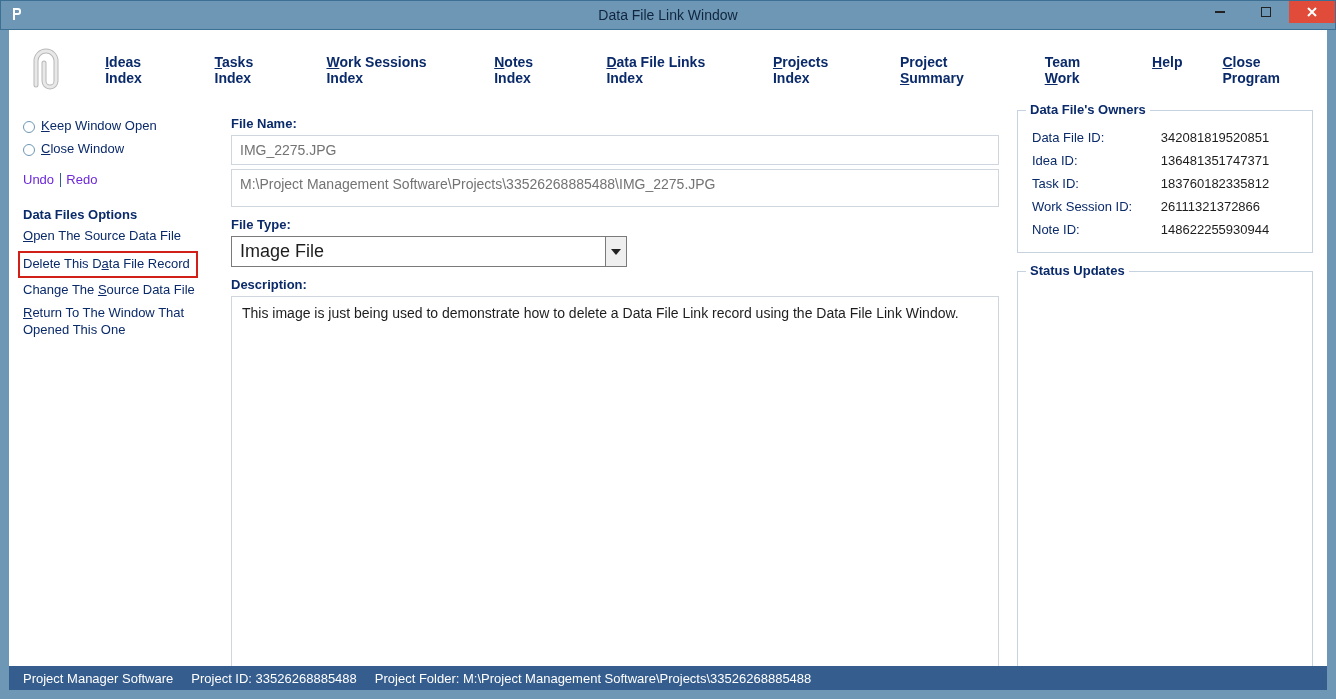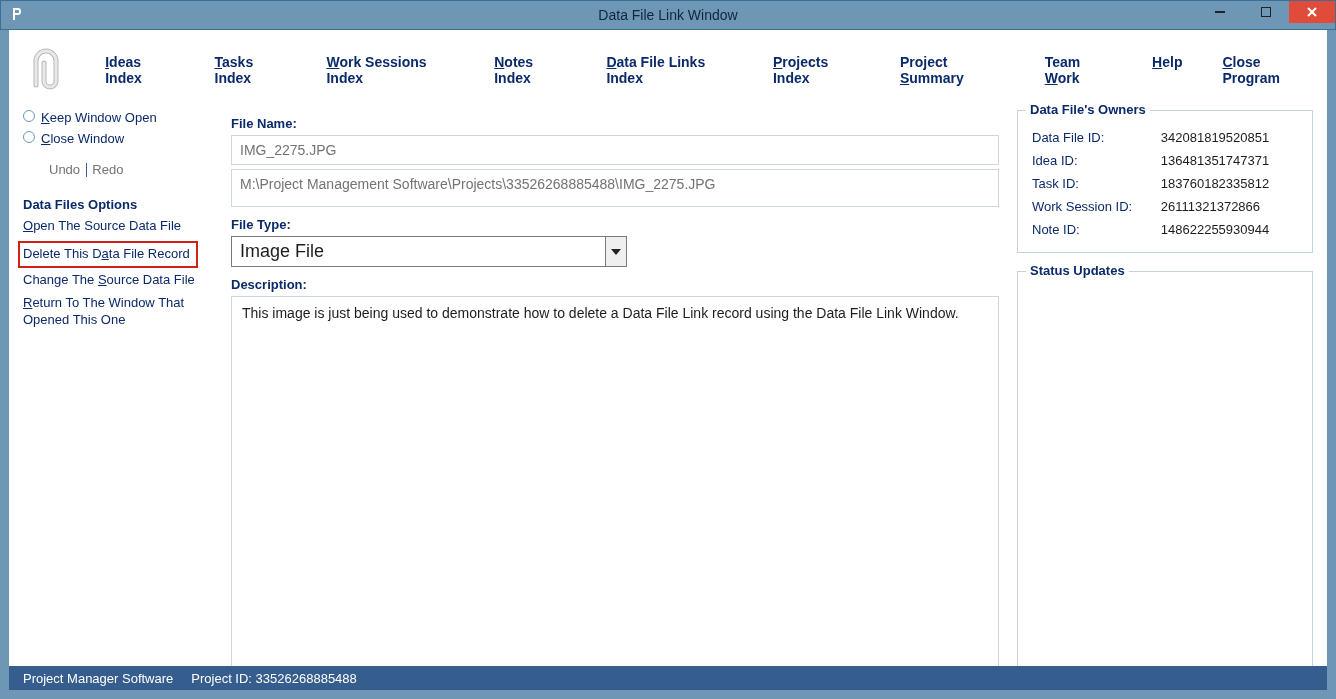--- a/index.html
+++ b/index.html
@@ -94,32 +94,31 @@
     gap: 18px;
     min-height: 0;
   }
   
   .sidebar {
     width: 190px;
     flex-shrink: 0;
     font-size: 13px;
   }
   .radio-row {
-    display:flex; align-items:flex-start; gap:6px;
-    color:#0a2a6a; margin-bottom:6px; cursor:pointer;
+    display:flex; align-items:flex-end; gap:6px;
+    color:#0a2a6a; margin-bottom:6px; cursor:pointer;margin-top:8px;
   }
   .radio-row .r {
     width:12px; height:12px; border:1px solid #6d97b5; border-radius:50%;
     display:inline-block;
   }
   .radio-row span.mn { text-decoration: underline; }
   .undo-redo {
     margin-top: 16px;
-    color:#737373;
-    margin-left:26px;
+    color:#6d28d9;
   }
   .undo-redo .sep {
     display:inline-block;
     border-left:1px solid #355d8d;
     height:14px;
     vertical-align:-3px;
     margin:0 2px;
   }
   .section-head {
     color:#0a2a6a;
@@ -392,14 +391,15 @@
       <div class="status-box">
         <div class="legend">Status Updates</div>
       </div>
     </div>
 
   </div>
 
   <div class="statusbar">
     <span>Project Manager Software</span>
     <span><span>Project ID: </span><span>33526268885488</span></span>
+    <span><span>Project Folder: </span><span>M:\Project Management Software\Projects\33526268885488</span></span>
   </div>
 </div>
 
 </body></html>

